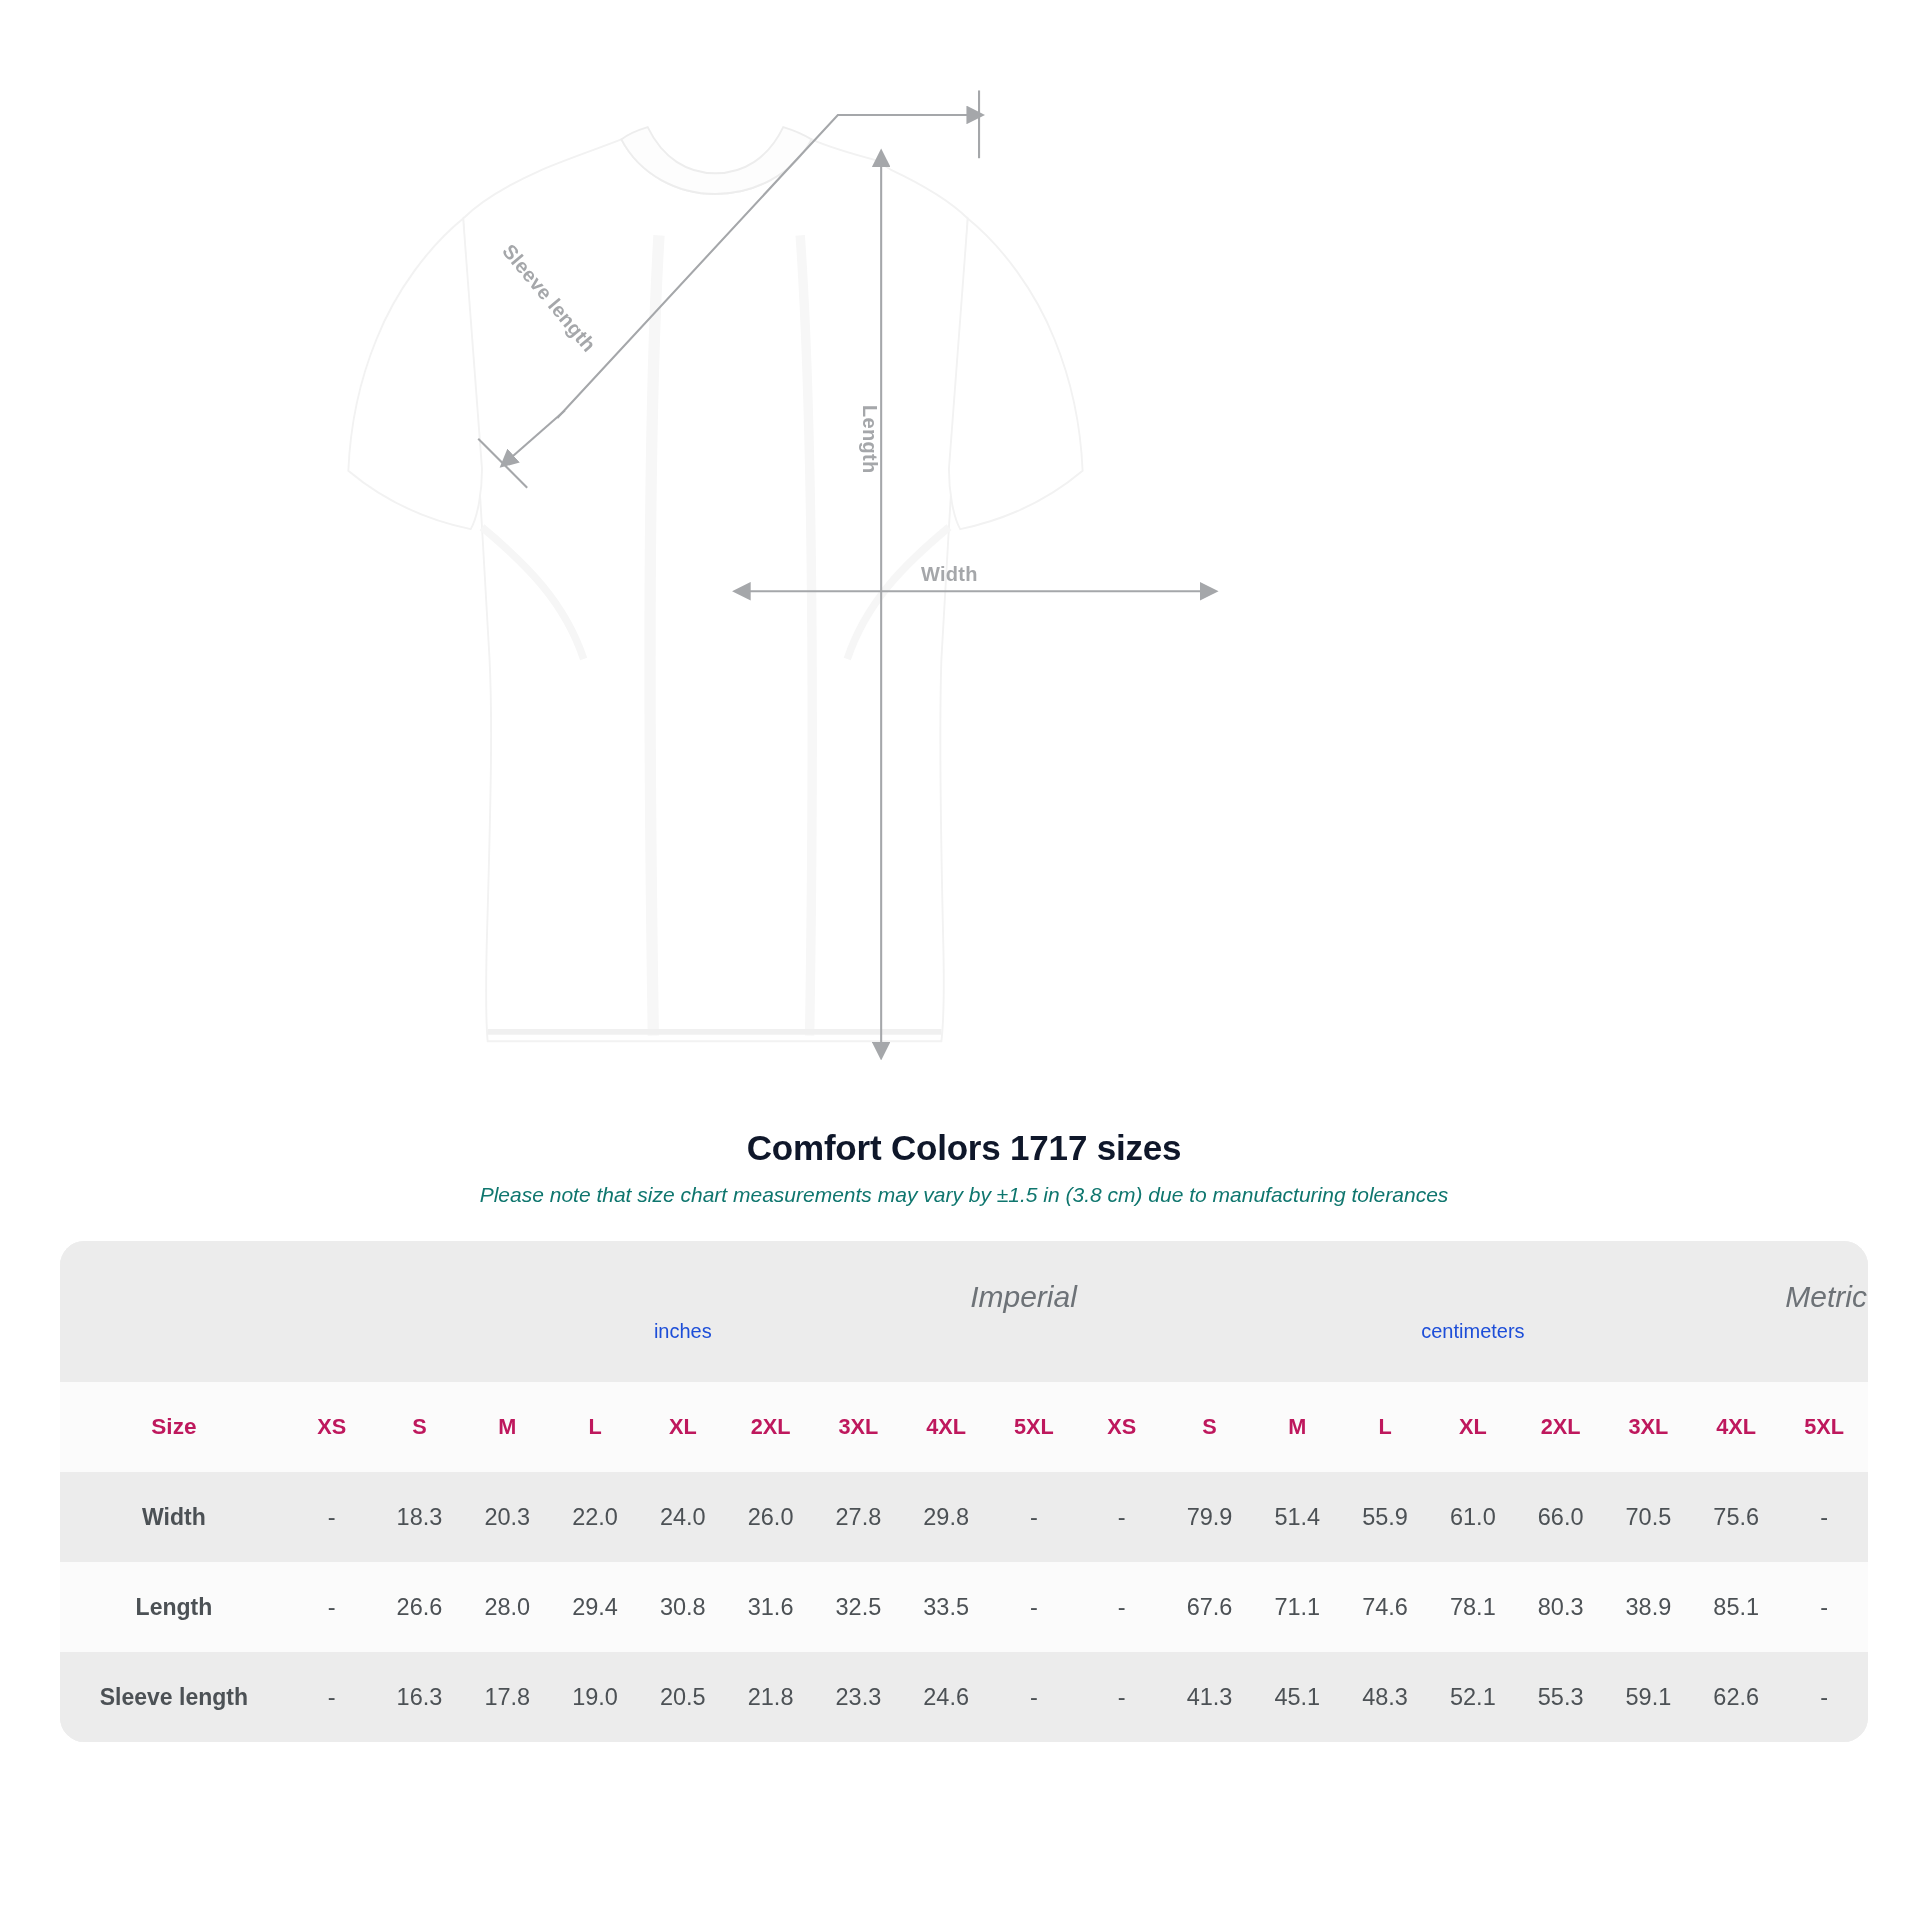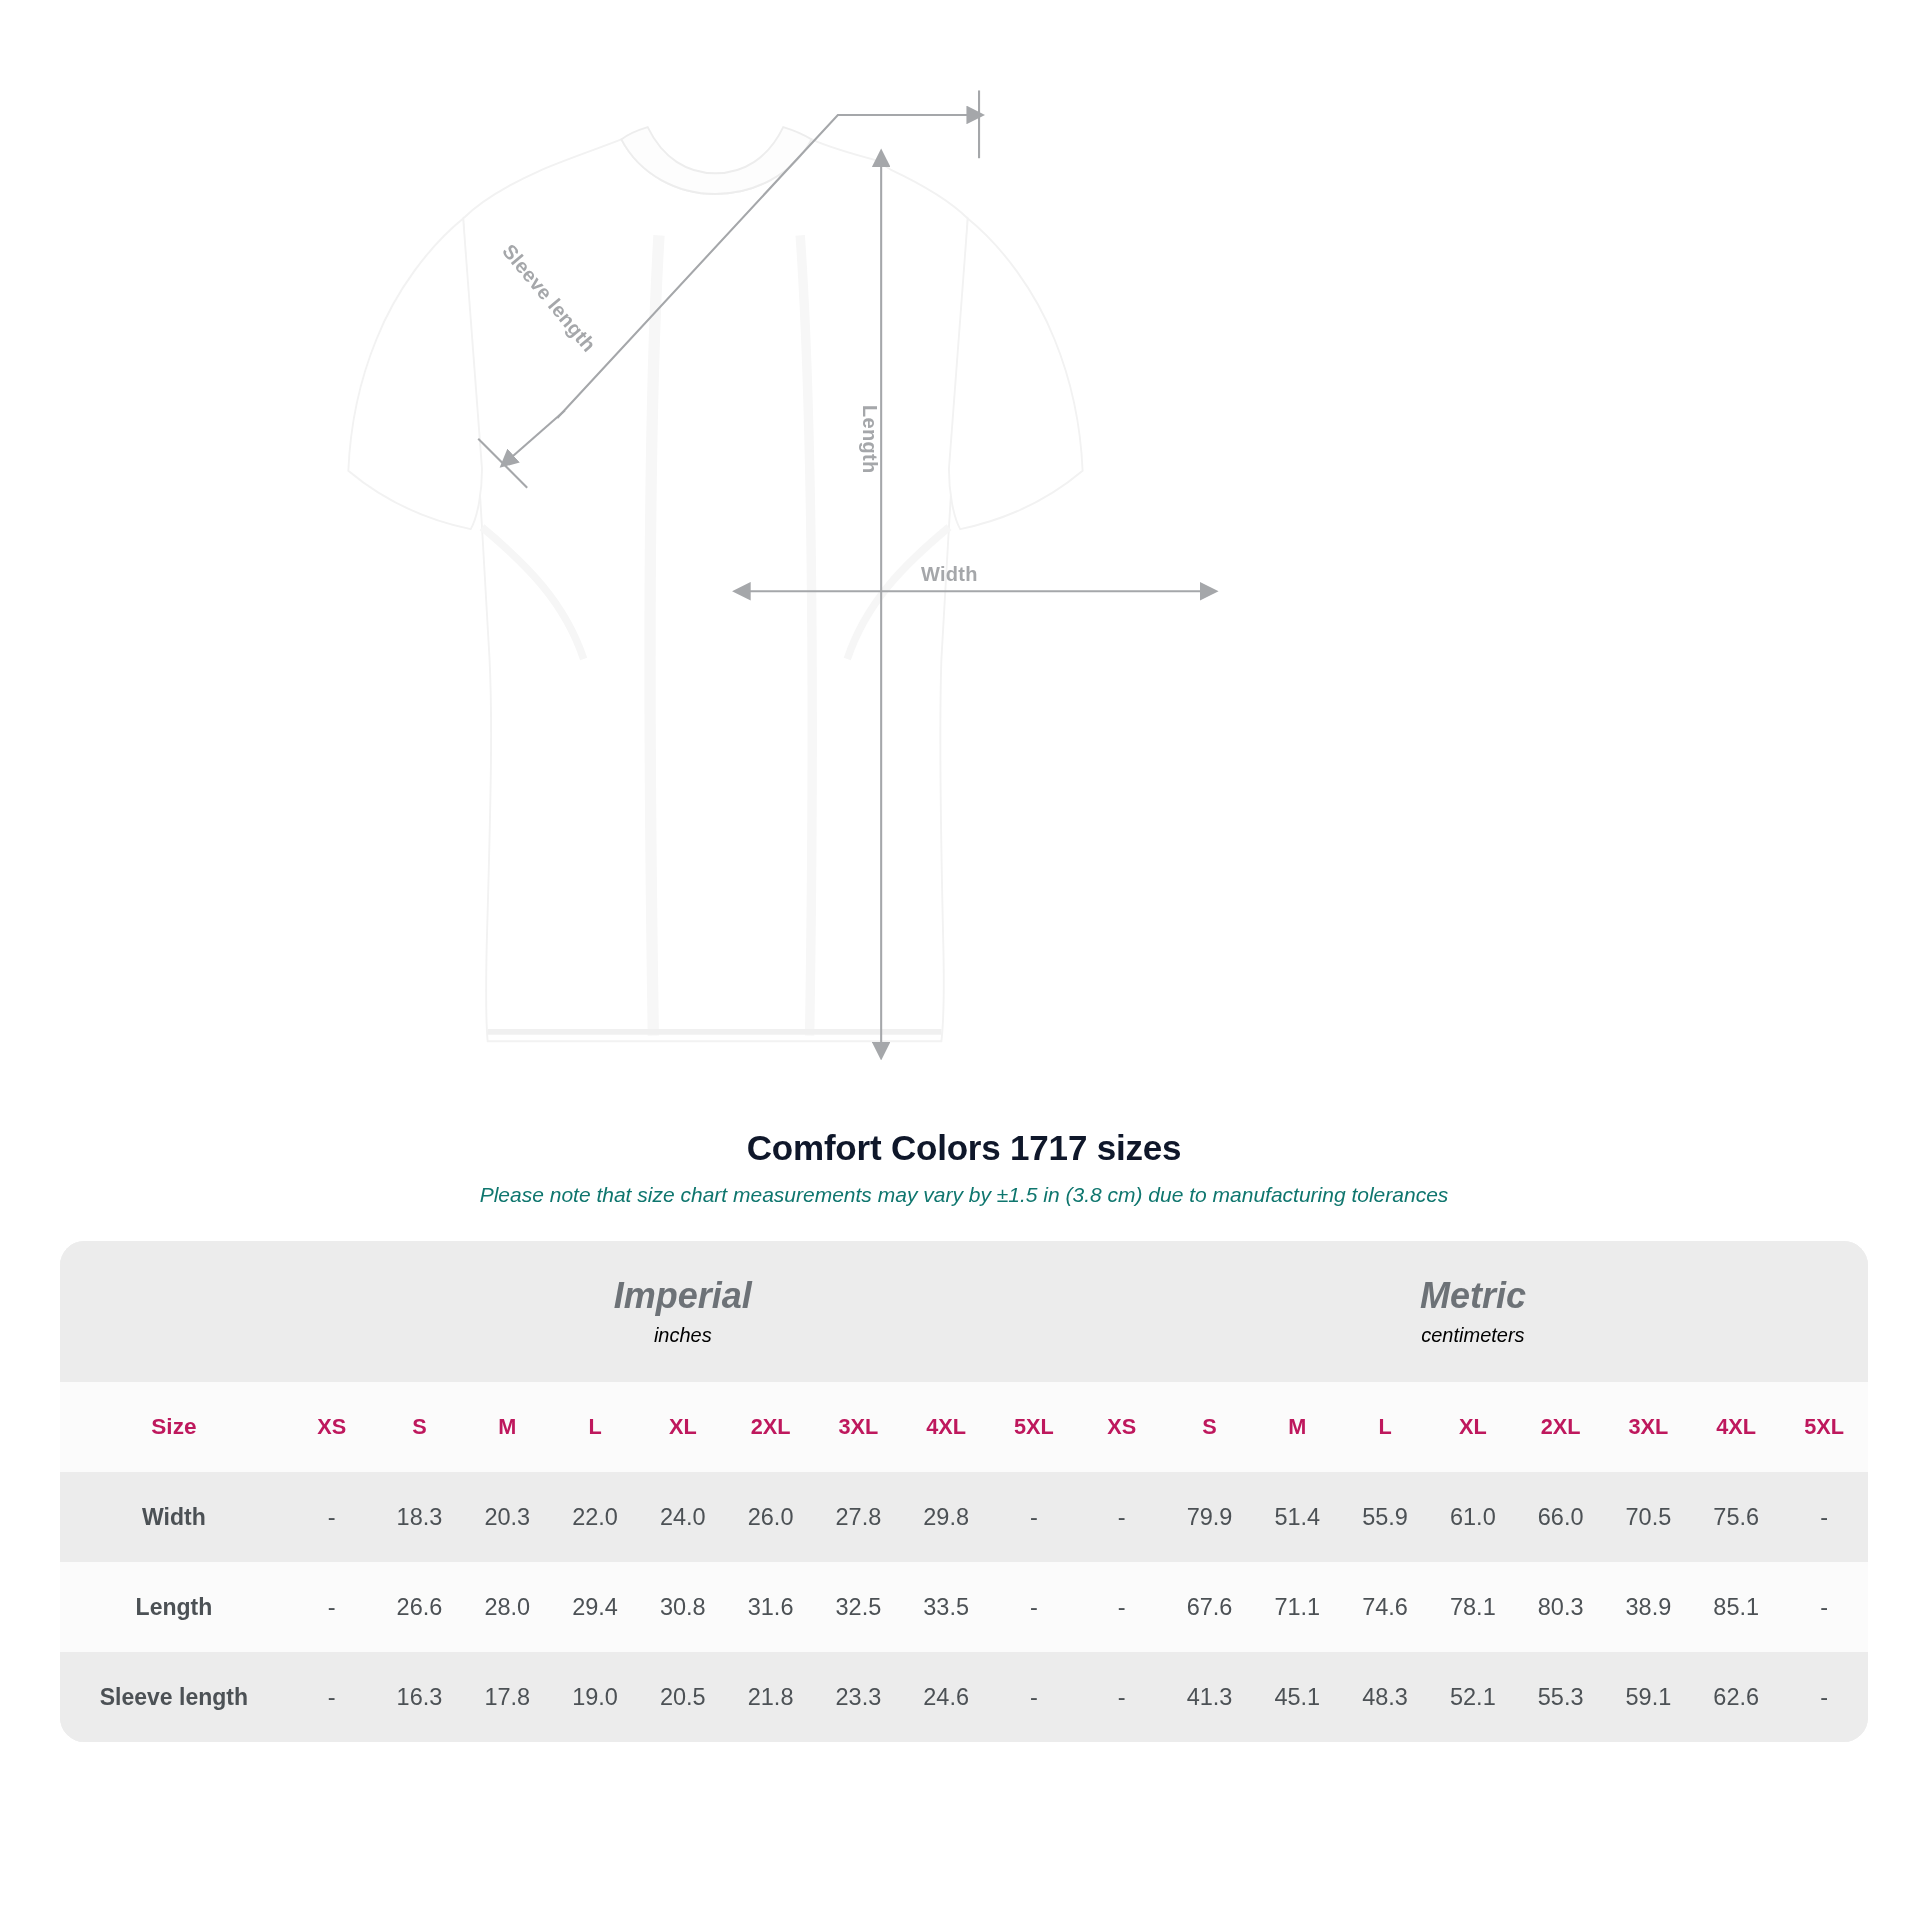--- a/index.html
+++ b/index.html
@@ -88,30 +88,30 @@
     border: none;
     text-align: center;
     vertical-align: middle;
   }
   
   .unit-row td {
     height: 141px;
     background: #ececec;
   }
   .unit-name {
-    font-size: 36px;
-    font-weight: bold;
+    font-size: 30px;
+    font-weight: normal;
     font-style: italic;
     color: #6d7277;
     line-height: 1.1;
+    text-align: right;
   }
   .unit-sub {
     font-size: 20px;
-    font-style: italic;
-    color: #000000;
+    color: #1d4ed8;
     margin-top: 7.5px;
   }
 
   
   .size-row td {
     height: 90px;
     background: #fbfbfb;
     font-size: 21.7px;
     font-weight: bold;
     color: #be185d;

